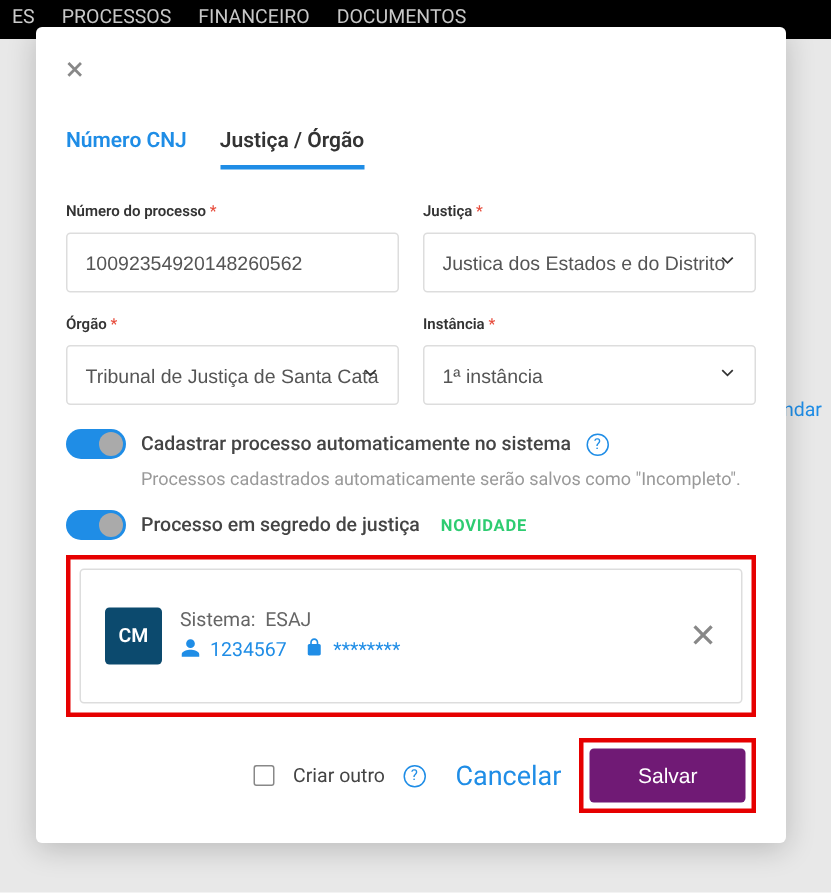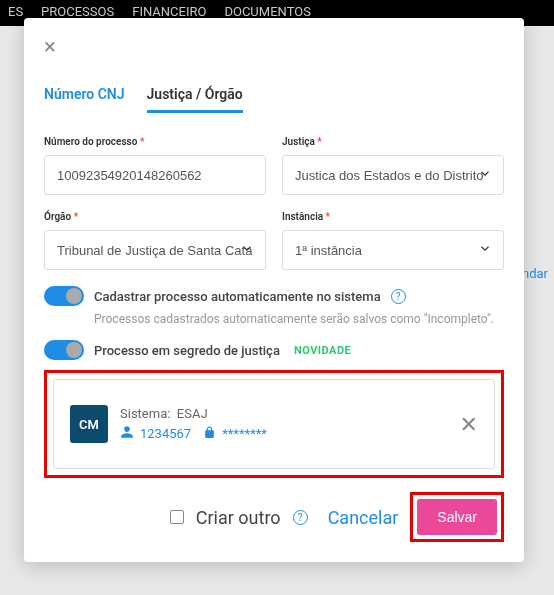--- a/index.html
+++ b/index.html
@@ -211,33 +211,33 @@
     gap: 12px;
     margin-top: 8px;
   }
   .check {
     width: 14px;
     height: 14px;
     border: 1px solid #888;
     border-radius: 2px;
     cursor: pointer;
   }
-  .check-lbl { font-size: 18px; color: #444; }
+  .check-lbl { font-size: 13px; color: #444; }
   .cancel-link {
     color: #1f8de6;
     font-size: 18px;
     cursor: pointer;
     margin-left: 8px;
   }
   .save-btn {
-    background: #ec4899;
+    background: #701a75;
     color: #fff;
     border: none;
     border-radius: 3px;
-    padding: 10px 20px;
+    padding: 10px 32px;
     font-size: 14px;
     cursor: pointer;
   }
   .save-highlight {
     border: 3px solid #e60000;
     padding: 4px;
   }
   svg.caret-svg { width: 14px; height: 14px; }
 </style>
 </head>

